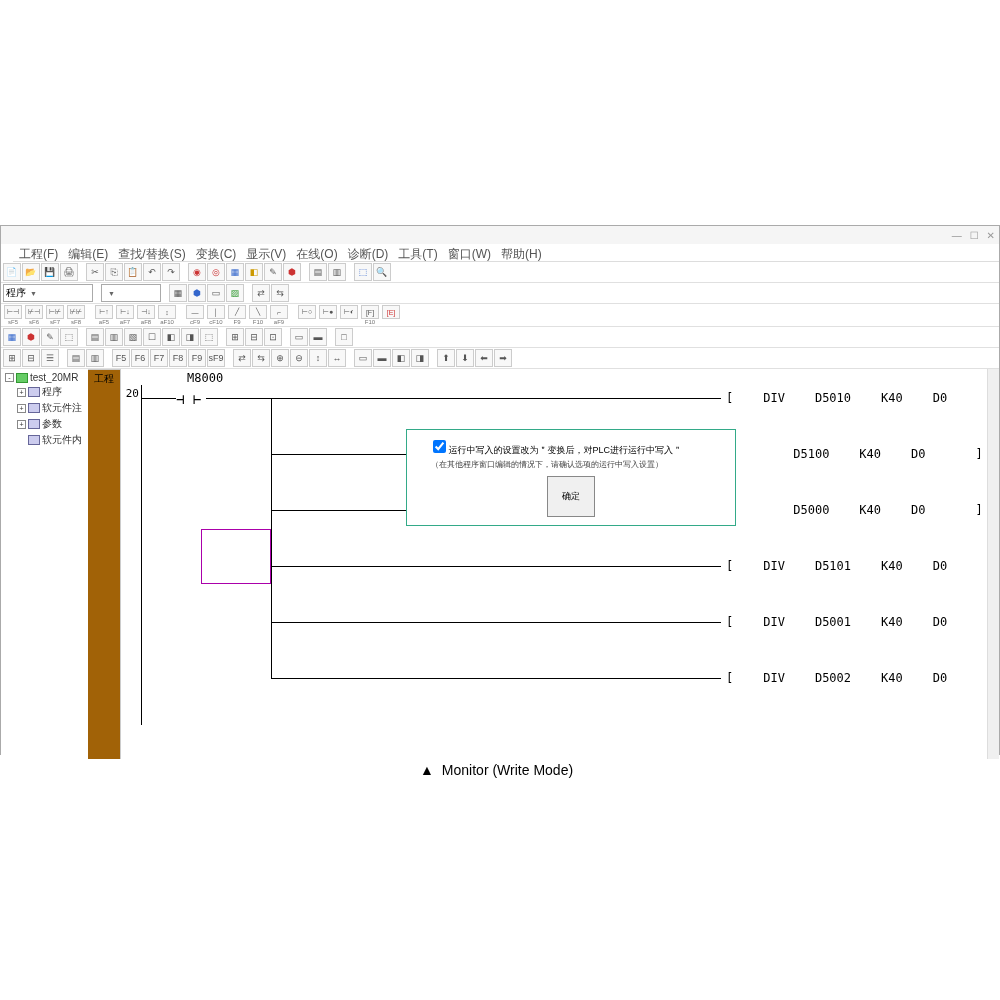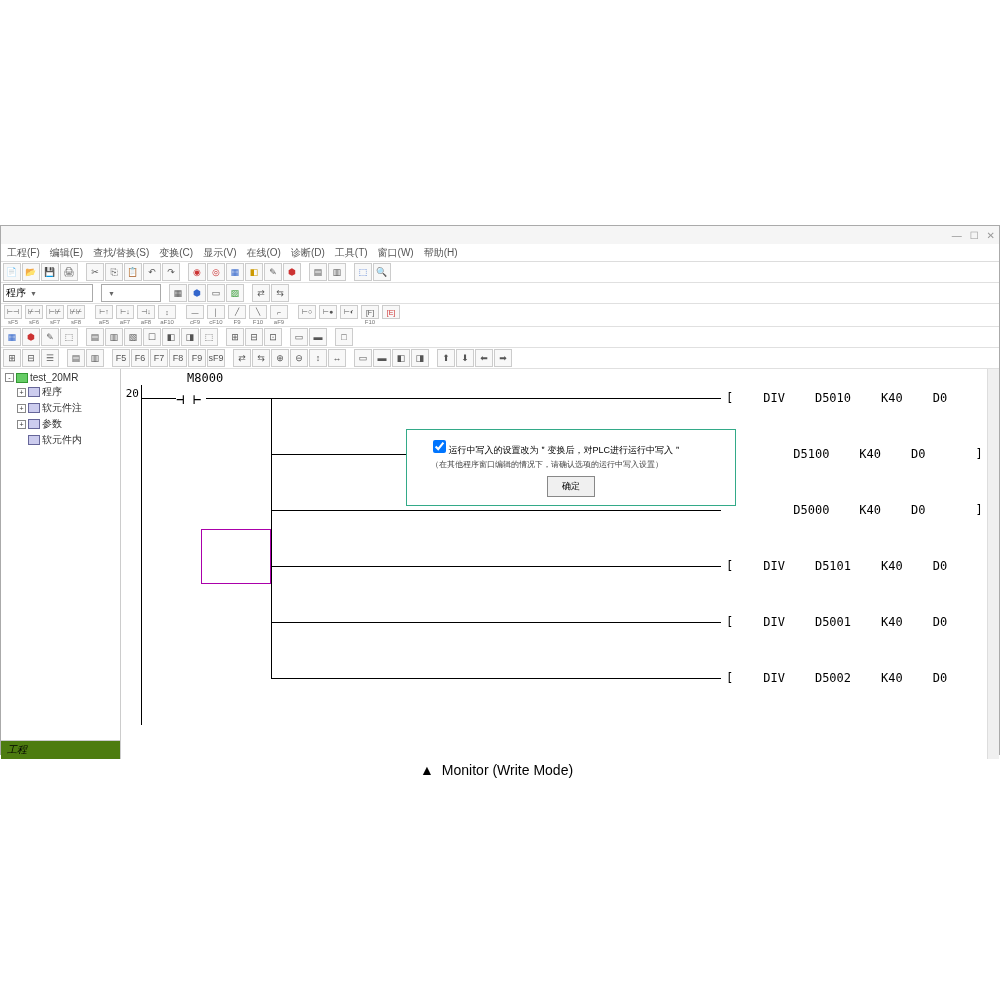--- a/index.html
+++ b/index.html
@@ -1,56 +1,56 @@
 <!DOCTYPE html>
 <html><head>
 <meta charset="utf-8">
 <style>
   * { box-sizing: border-box; margin: 0; padding: 0; }
   body { font-family: "Microsoft YaHei", SimSun, Arial, sans-serif; font-size: 11px; background: #fff; width: 1000px; height: 1000px; position: relative; overflow: hidden; }
   .app { position: absolute; top: 225px; left: 0; width: 1000px; height: 530px; border: 1px solid #aaa; background: #fff; }
   .titlebar { height: 18px; background: #f5f5f5; display: flex; justify-content: space-between; align-items: center; padding: 0 4px; color: #888; font-size: 9px; }
   .win-controls { display: flex; gap: 8px; font-size: 10px; color: #999; }
-  .menubar { height: 18px; display: flex; gap: 10px; padding: 2px 6px; color: #555; font-size: 10px; border-bottom: 1px solid #ddd; }
+  .menubar { height: 18px; display: flex; gap: 10px; padding: 2px 6px; color: #555; font-size: 12px; border-bottom: 1px solid #ddd; margin-left: 12px; }
   .menubar span { cursor: default; }
   .toolbar-row { display: flex; gap: 1px; padding: 1px 2px; border-bottom: 1px solid #e0e0e0; align-items: center; flex-wrap: wrap; }
   .tbtn { width: 18px; height: 18px; border: 1px solid #ccc; background: #f8f8f8; display: inline-flex; align-items: center; justify-content: center; font-size: 9px; color: #555; }
   .tbtn.sep { border: none; background: transparent; width: 6px; }
   .combo { height: 18px; border: 1px solid #aaa; background: #fff; font-size: 10px; padding: 0 2px; display: inline-flex; align-items: center; }
   .combo.small { width: 60px; }
   .combo.med { width: 90px; }
   .combo::after { content: "▼"; font-size: 7px; margin-left: 4px; color: #666; }
   .tbtn-stack { display: inline-flex; flex-direction: column; align-items: center; width: 20px; }
   .tbtn-stack .tbtn { width: 18px; height: 14px; font-size: 7px; }
   .tbtn-stack .lbl { font-size: 6px; color: #777; }
   .main { display: flex; height: 390px; }
-  .sidebar { width: 120px; border-right: 1px solid #ccc; background: #fff; display: flex; flex-direction: column; font-size: 10px; }
+  .sidebar { width: 120px; border-right: 1px solid #ccc; background: #fff; display: flex; font-size: 10px; }
   .tree { flex: 1; padding: 2px; overflow: hidden; }
   .tree-item { padding: 1px 0 1px 2px; display: flex; align-items: center; gap: 2px; color: #333; white-space: nowrap; }
   .tree-item.child { padding-left: 14px; }
   .tree-item .exp { display: inline-block; width: 9px; height: 9px; border: 1px solid #888; font-size: 7px; line-height: 7px; text-align: center; }
   .tree-item .ico { display: inline-block; width: 12px; height: 10px; background: #6c6; border: 1px solid #393; }
   .tree-item .ico.b { background: #cce; border-color: #669; }
-  .sidebar-tab { border-top: 1px solid #ccc; padding: 2px 6px; background: #4d7c0f; font-style: italic; }
+  .sidebar-tab { border-top: 1px solid #ccc; padding: 2px 6px; background: #a16207; }
   .ladder-area { flex: 1; position: relative; background: #fff; overflow: hidden; }
   .step-label { position: absolute; left: 4px; top: 2px; font-size: 11px; font-family: "SimSun", monospace; }
   .m8000-label { position: absolute; left: 55px; top: -14px; font-size: 12px; font-family: "SimSun", monospace; }
   .rail-left { position: absolute; left: 20px; top: 0; bottom: 0; width: 1px; background: #000; }
   .hline { position: absolute; height: 1px; background: #000; }
   .vline { position: absolute; width: 1px; background: #000; }
   .instr { position: absolute; font-size: 12px; font-family: "SimSun", monospace; display: flex; gap: 30px; }
   .instr .br { font-family: monospace; }
   .cursor-box { position: absolute; border: 1px solid #a0a; width: 70px; height: 55px; }
   .dialog { position: absolute; left: 285px; top: 60px; width: 330px; border: 1px solid #3a8; background: #fff; font-size: 9px; padding: 6px 10px 8px; }
   .dialog-title { color: #000; margin-bottom: 4px; }
   .dialog-line { color: #222; margin: 4px 0; }
   .dialog-chk { margin: 4px 0 2px; padding-left: 16px; }
   .dialog-sub { color: #444; margin-left: 14px; font-size: 8px; }
   .dialog-btn-row { text-align: center; margin-top: 6px; }
-  .dialog-btn { border: 1px solid #888; background: #f0f0f0; padding: 3px 14px; font-size: 9px; }
+  .dialog-btn { border: 1px solid #888; background: #f0f0f0; padding: 13px 14px; font-size: 9px; }
   .statusbar { height: 18px; border-top: 1px solid #ccc; display: flex; align-items: center; font-size: 9px; color: #555; }
   .status-cell { border-right: 1px solid #ddd; padding: 0 6px; height: 100%; display: flex; align-items: center; }
   .scrollbar-v { position: absolute; right: 0; top: 0; bottom: 0; width: 12px; background: #f0f0f0; border-left: 1px solid #ddd; }
   .caption { position: absolute; top: 762px; left: 420px; font-size: 14px; color: #000; display: flex; align-items: center; gap: 8px; font-family: Arial, sans-serif; }
   .caption-arrow { font-size: 14px; }
 </style>
 </head>
 <body>
 
 <div class="app">

